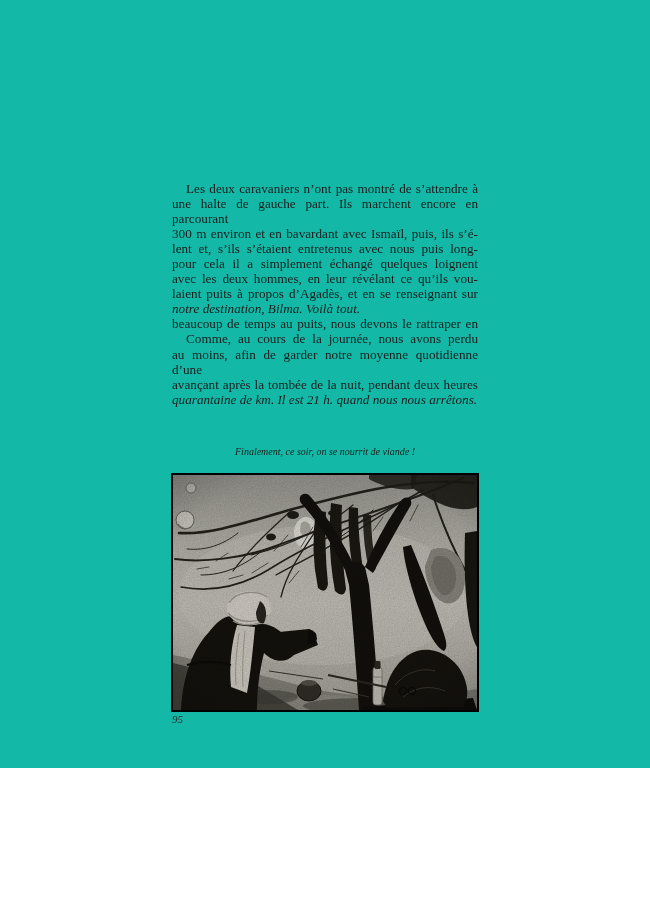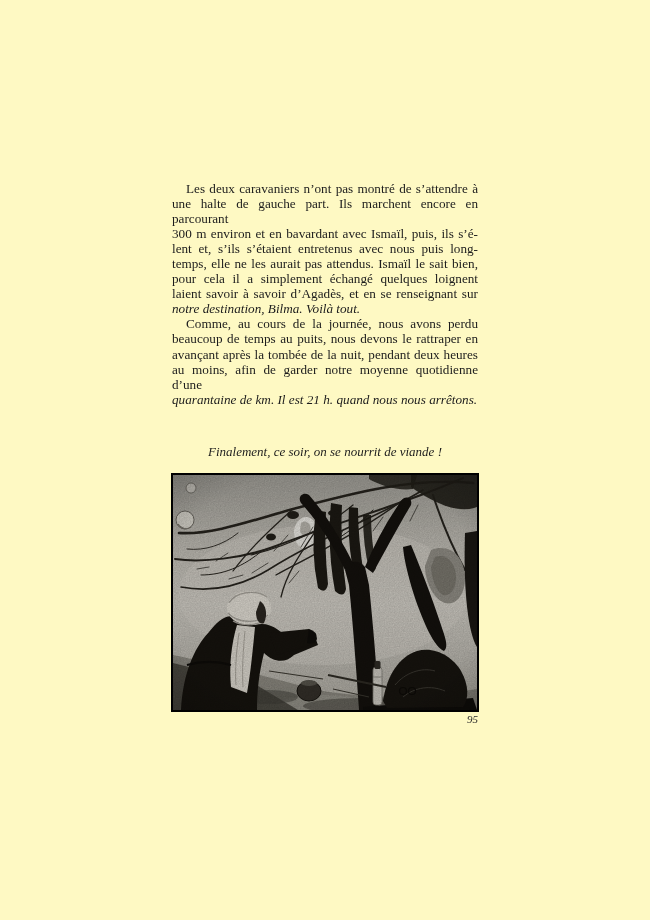--- a/index.html
+++ b/index.html
@@ -1,65 +1,65 @@
 <!DOCTYPE html>
 <html><head>
 <meta charset="utf-8">
 <style>
   html,body{margin:0;padding:0;}
   body{
     width:650px;height:920px;background:#ffffff;
     font-family:"Liberation Serif","DejaVu Serif",serif;color:#1c1c1c;
   }
-  .sheet{position:relative;width:650px;height:920px;background:#fef9c3;overflow:hidden;}
+  .sheet{position:relative;width:650px;height:768px;background:#14b8a6;overflow:hidden;}
   .textblock{
     position:absolute;left:172px;top:181px;width:306px;
     font-size:13.2px;line-height:15.05px;
   }
   .line{
     text-align:justify;text-align-last:justify;
     white-space:normal;
   }
   .line.first{text-indent:14px;}
   .line.last{text-align-last:left;font-style:italic;}
   .caption{
     position:absolute;left:172px;top:444px;width:306px;
-    text-align:center;font-style:italic;font-size:13px;line-height:15px;
+    text-align:center;font-style:italic;font-size:10px;line-height:15px;
   }
   .photo{
     position:absolute;left:171px;top:473px;width:304px;height:235px;
     border:2px solid #000;background:#b3b1aa;
   }
   .photo svg{display:block;width:304px;height:235px;}
   .pagenum{
     position:absolute;left:172px;top:713px;width:306px;
-    text-align:right;font-style:italic;font-size:11px;color:#2a2a2a;
+    text-align:left;font-style:italic;font-size:11px;color:#2a2a2a;
   }
 </style>
 </head>
 <body>
 
 <div class="sheet">
 
   <div class="textblock">
     <div>
       <div class="line first">Les deux caravaniers n’ont pas montré de s’attendre à</div>
       <div class="line">une halte de gauche part. Ils marchent encore en parcourant</div>
       <div class="line">300 m environ et en bavardant avec Ismaïl, puis, ils s’é-</div>
       <div class="line">lent et, s’ils s’étaient entretenus avec nous puis long-</div>
-      <div class="line">temps, elle ne les aurait pas attendus. Ismaïl le sait bien,</div>
       <div class="line">pour cela il a simplement échangé quelques loignent</div>
-      <div class="line">laient savoir à savoir d’Agadès, et en se renseignant sur</div>
+      <div class="line">avec les deux hommes, en leur révélant ce qu’ils vou-</div>
+      <div class="line">laient puits à propos d’Agadès, et en se renseignant sur</div>
       <div class="line last">notre destination, Bilma. Voilà tout.</div>
     </div>
     <div>
+      <div class="line">beaucoup de temps au puits, nous devons le rattraper en</div>
       <div class="line first">Comme, au cours de la journée, nous avons perdu</div>
-      <div class="line">beaucoup de temps au puits, nous devons le rattraper en</div>
+      <div class="line">au moins, afin de garder notre moyenne quotidienne d’une</div>
       <div class="line">avançant après la tombée de la nuit, pendant deux heures</div>
-      <div class="line">au moins, afin de garder notre moyenne quotidienne d’une</div>
       <div class="line last">quarantaine de km. Il est 21 h. quand nous nous arrêtons.</div>
     </div>
   </div>
 
   <div class="caption">Finalement, ce soir, on se nourrit de viande !</div>
 
   <div class="photo">
     <svg viewBox="0 0 304 235" xmlns="http://www.w3.org/2000/svg">
       <defs>
         <linearGradient id="sand" x1="0" y1="0" x2="0" y2="1">

